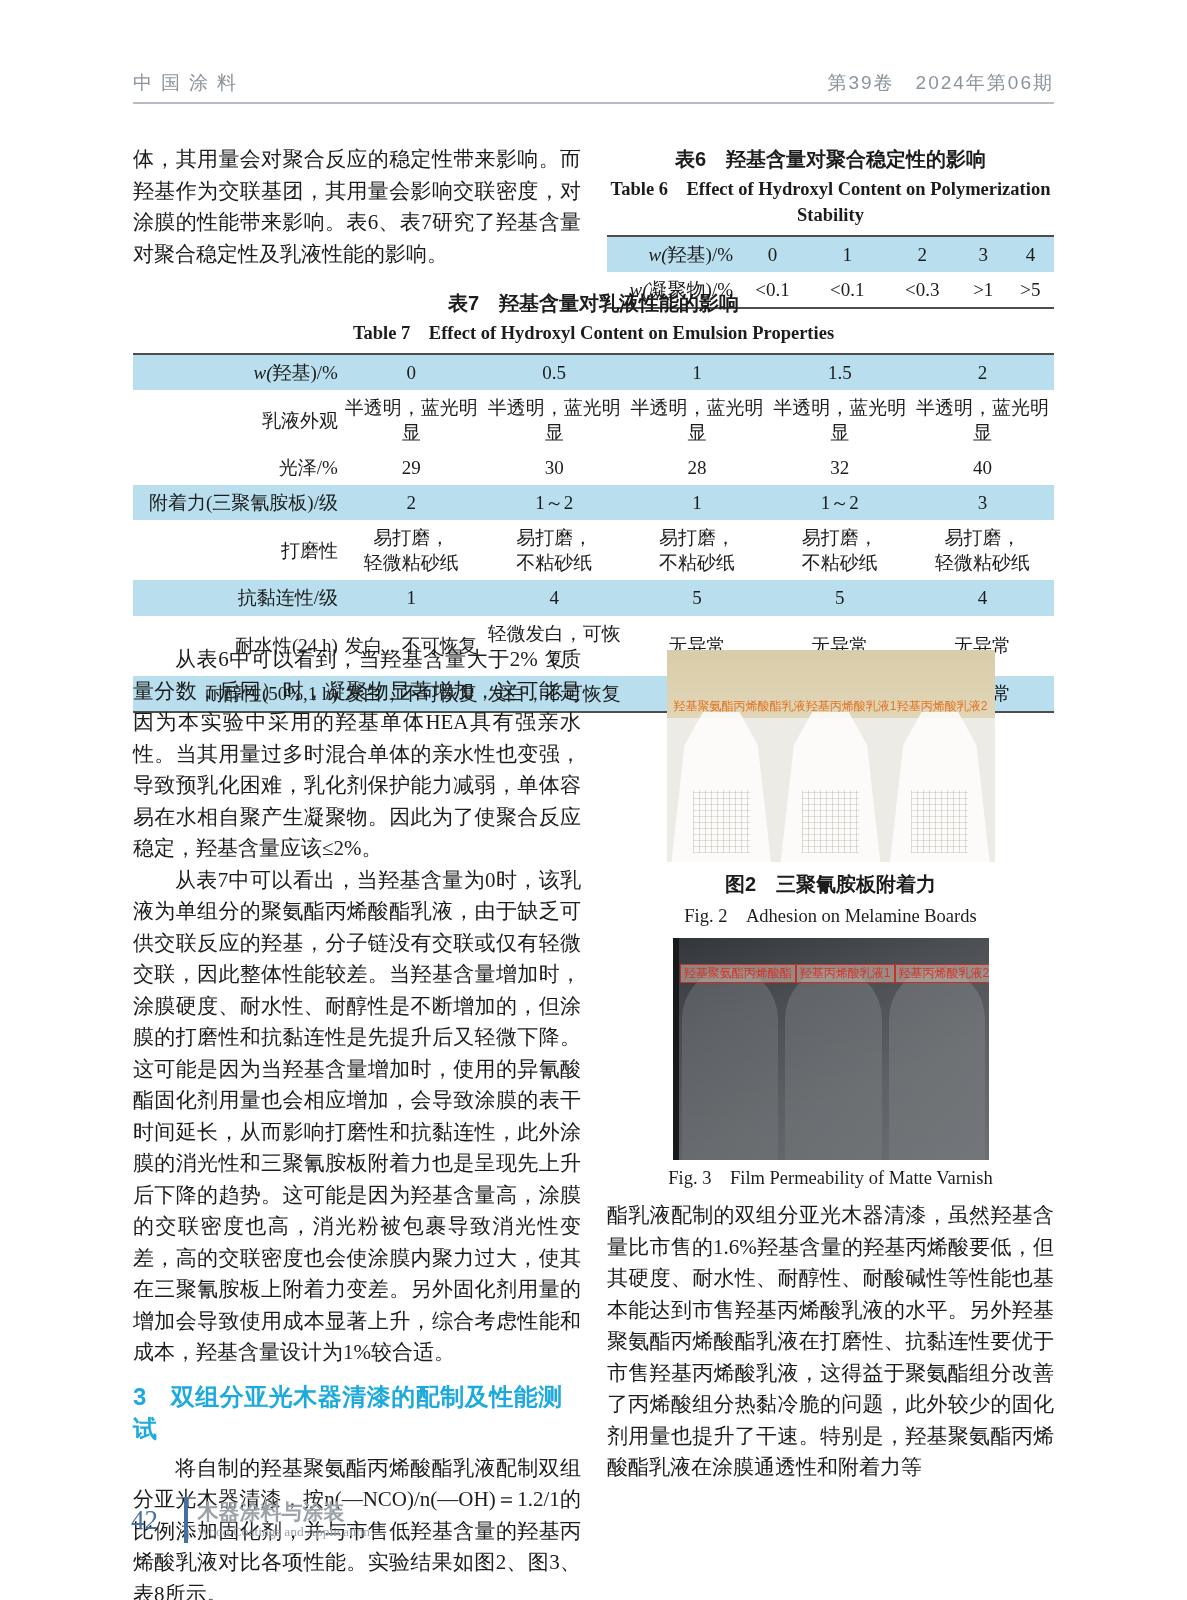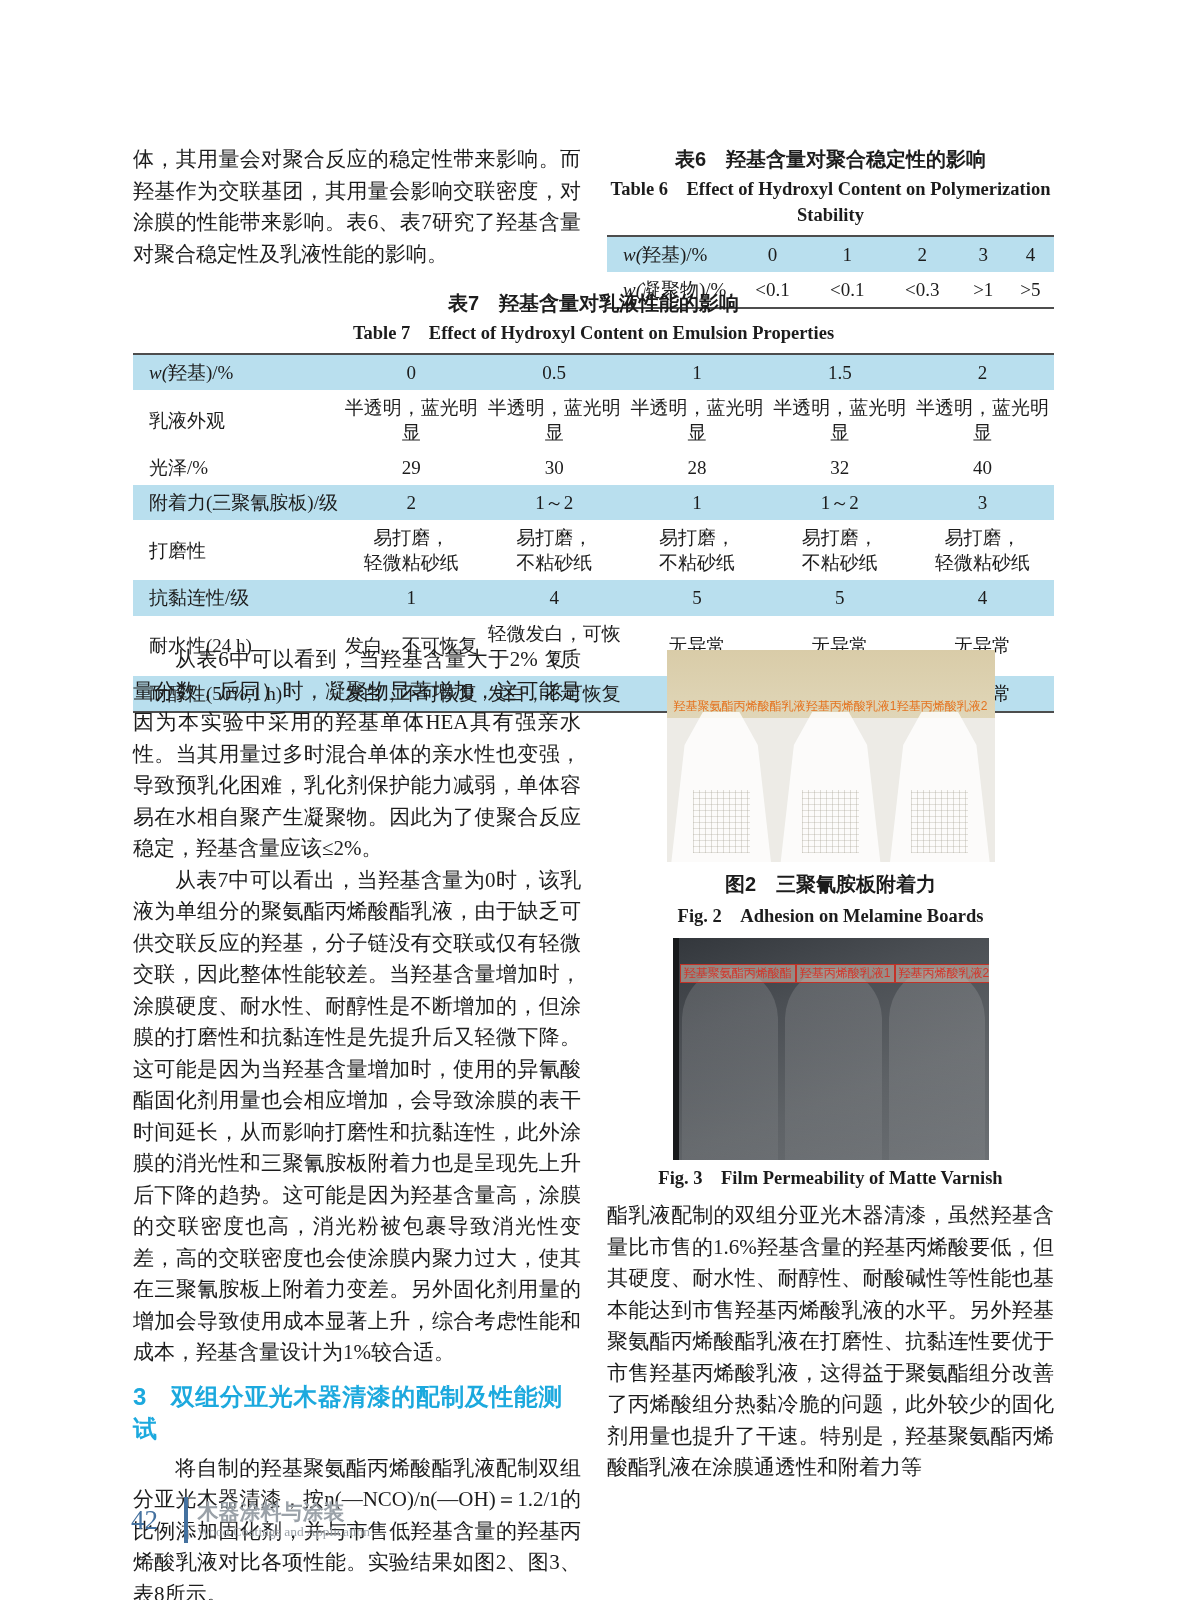--- a/index.html
+++ b/index.html
@@ -37,21 +37,21 @@
     font-family:"Liberation Serif", serif; margin-bottom:6px;
   }
   table.data-table {
     border-collapse:collapse; width:100%;
     border-top:2px solid #4d4d4d; border-bottom:2px solid #4d4d4d;
     font-size:19px;
   }
   table.data-table td {
     text-align:center; padding:5px 2px; line-height:1.32; white-space:pre-line;
   }
-  table.data-table td.rowlabel { text-align:left; padding-left:16px; white-space:nowrap; }
+  table.data-table td.rowlabel { text-align:right; padding-left:16px; white-space:nowrap; }
   tr.blue { background:#b9dfee; }
   td.var::first-letter { font-style:italic; }
 
   #t6 td.rowlabel { width:128px; }
   #t7 td.rowlabel { width:192px; }
 
   
   .t7-block { position:absolute; top:288px; left:133px; width:921px; }
 
   
@@ -65,21 +65,21 @@
     letter-spacing:0.5px;
   }
   .section-heading .num { margin-right:24px; }
 
   
   .figure { text-align:center; }
   .fig-caption-zh {
     font-weight:bold; font-size:20px; font-family:"Liberation Sans", sans-serif; margin-top:9px;
   }
   .fig-caption-en {
-    font-weight:bold; font-size:18.5px; font-family:"Liberation Serif", serif;
+    font-weight:normal; font-size:18.5px; font-family:"Liberation Serif", serif;
     margin-top:5px; margin-bottom:10px;
   }
 
   .fig2-photo {
     position:relative; width:328px; height:212px; margin:6px auto 0;
     background:#edebe6; overflow:hidden;
   }
   .fig2-top {
     position:absolute; top:0; left:0; right:0; height:68px;
     background:linear-gradient(#d9cca8, #e0d6b8);
@@ -138,20 +138,24 @@
     font-family:"Liberation Sans", sans-serif; font-weight:bold; font-size:21px;
     color:#9aa1a8; line-height:1.15;
   }
   .footer-journal-en { font-size:13.5px; color:#9aa1a8; font-family:"Liberation Serif", serif; }
 </style>
 </head>
 <body>
 
 <div class="page">
 
+  <div class="header">
+    <span class="journal">中国涂料</span>
+    <span class="issue">第39卷　2024年第06期</span>
+  </div>
 
   <div class="top-row">
     <div class="intro-col">
       <p class="body-text">体，其用量会对聚合反应的稳定性带来影响。而羟基作为交联基团，其用量会影响交联密度，对涂膜的性能带来影响。表6、表7研究了羟基含量对聚合稳定性及乳液性能的影响。</p>
     </div>
     <div class="t6-col">
       <div class="tbl-title-zh">表6　羟基含量对聚合稳定性的影响</div>
       <div class="tbl-title-en">Table 6　Effect of Hydroxyl Content on Polymerization Stability</div>
       <table class="data-table" id="t6">
         <tbody>

